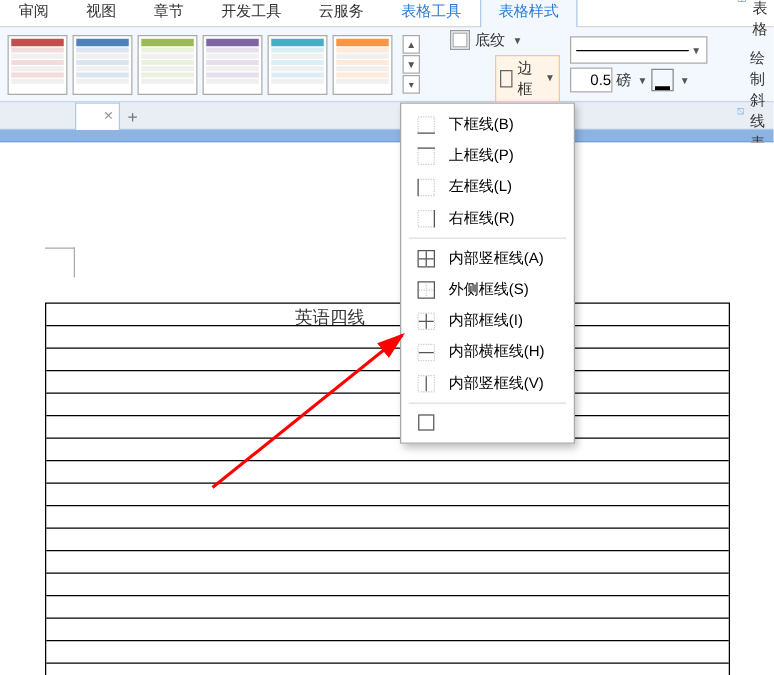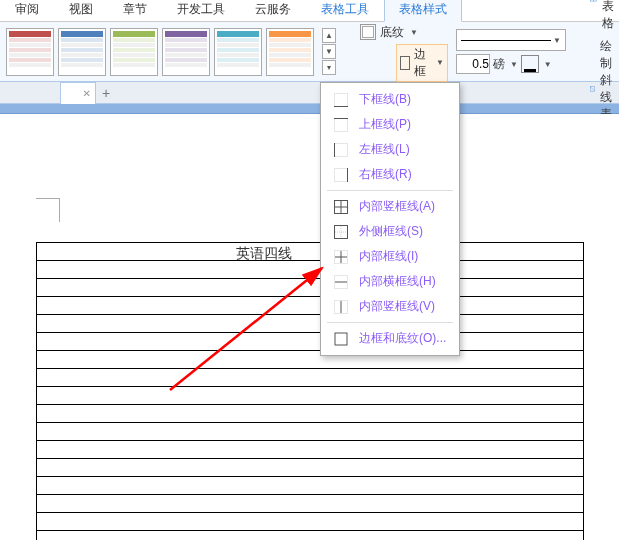--- a/index.html
+++ b/index.html
@@ -43,21 +43,21 @@
   .doc-tab { background:#fff; border:1px solid #b1c9e8; border-bottom:none; height:22px; width:36px; position:relative; display:flex; align-items:center; justify-content:flex-end; padding-right:4px;}
   .doc-tab .x { font-size:10px; color:#999; cursor:pointer;}
   .blueband { height:10px; background:#8db3e2; border-bottom:1px solid #6f9ad0;}
   .doc-area { position:relative; background:#fff; height:426px; }
   .page-corner-l { position:absolute; left:36px; top:84px; width:24px; height:24px; border-left:1px solid #aaa; border-bottom:1px solid #aaa; border-top:none; border-right:none; transform: rotate(180deg);}
   .page-title { position:absolute; left:236px; top:119px; font-size:14px;margin-top:12px;}
   .worksheet { position:absolute; left:36px; top:128px; width:548px; border:1px solid #000; }
   .worksheet .wrow { height:18px; border-bottom:1px solid #000; }
   .worksheet .wrow:last-child { border-bottom:none; }
   .dropdown { position:absolute; left:320px; top:82px; width:140px; background:#fff; border:1px solid #a9a9a9; box-shadow:2px 3px 6px rgba(0,0,0,.25); padding:4px 0; z-index:50;}
-  .dd-item { display:flex; align-items:center; gap:10px; padding:4px 12px; cursor:pointer; font-size:12px; color:#8b5cf6;}
+  .dd-item { display:flex; align-items:center; gap:10px; padding:4px 12px; cursor:pointer; font-size:12px; color:#000000;}
   .dd-sep { height:1px; background:#ddd; margin:3px 6px;}
   .dd-ic { width:16px; height:16px; display:flex; align-items:center; justify-content:center; flex-shrink:0;}
   .arrow { position:absolute; z-index:60; pointer-events:none; }
 </style>
 </head>
 <body>
 
 <div class="tabs">
   <div class="tab">审阅</div>
   <div class="tab">视图</div>
@@ -294,21 +294,20 @@
       </span>
       <span>内部竖框线(V)</span>
     </div>
     <div class="dd-sep"></div>
     <div class="dd-item">
       <span class="dd-ic">
         <svg width="16" height="16" viewBox="0 0 16 16">
           <rect x="2" y="2" width="12" height="12" fill="none" stroke="#555"></rect>
         </svg>
       </span>
-      <span>边框和底纹(O)...</span>
     </div>
   </div>
 
 <svg class="arrow" style="left:160px;top:260px" width="180" height="140">
   <defs>
       <marker id="ah" markerWidth="10" markerHeight="10" refX="8" refY="3" orient="auto">
         <path d="M0,0 L0,6 L9,3 z" fill="#ff0000"></path>
       </marker>
     </defs>
   <line x1="10" y1="130" x2="162" y2="8" stroke="#ff0000" stroke-width="2.5" marker-end="url(#ah)"></line>

